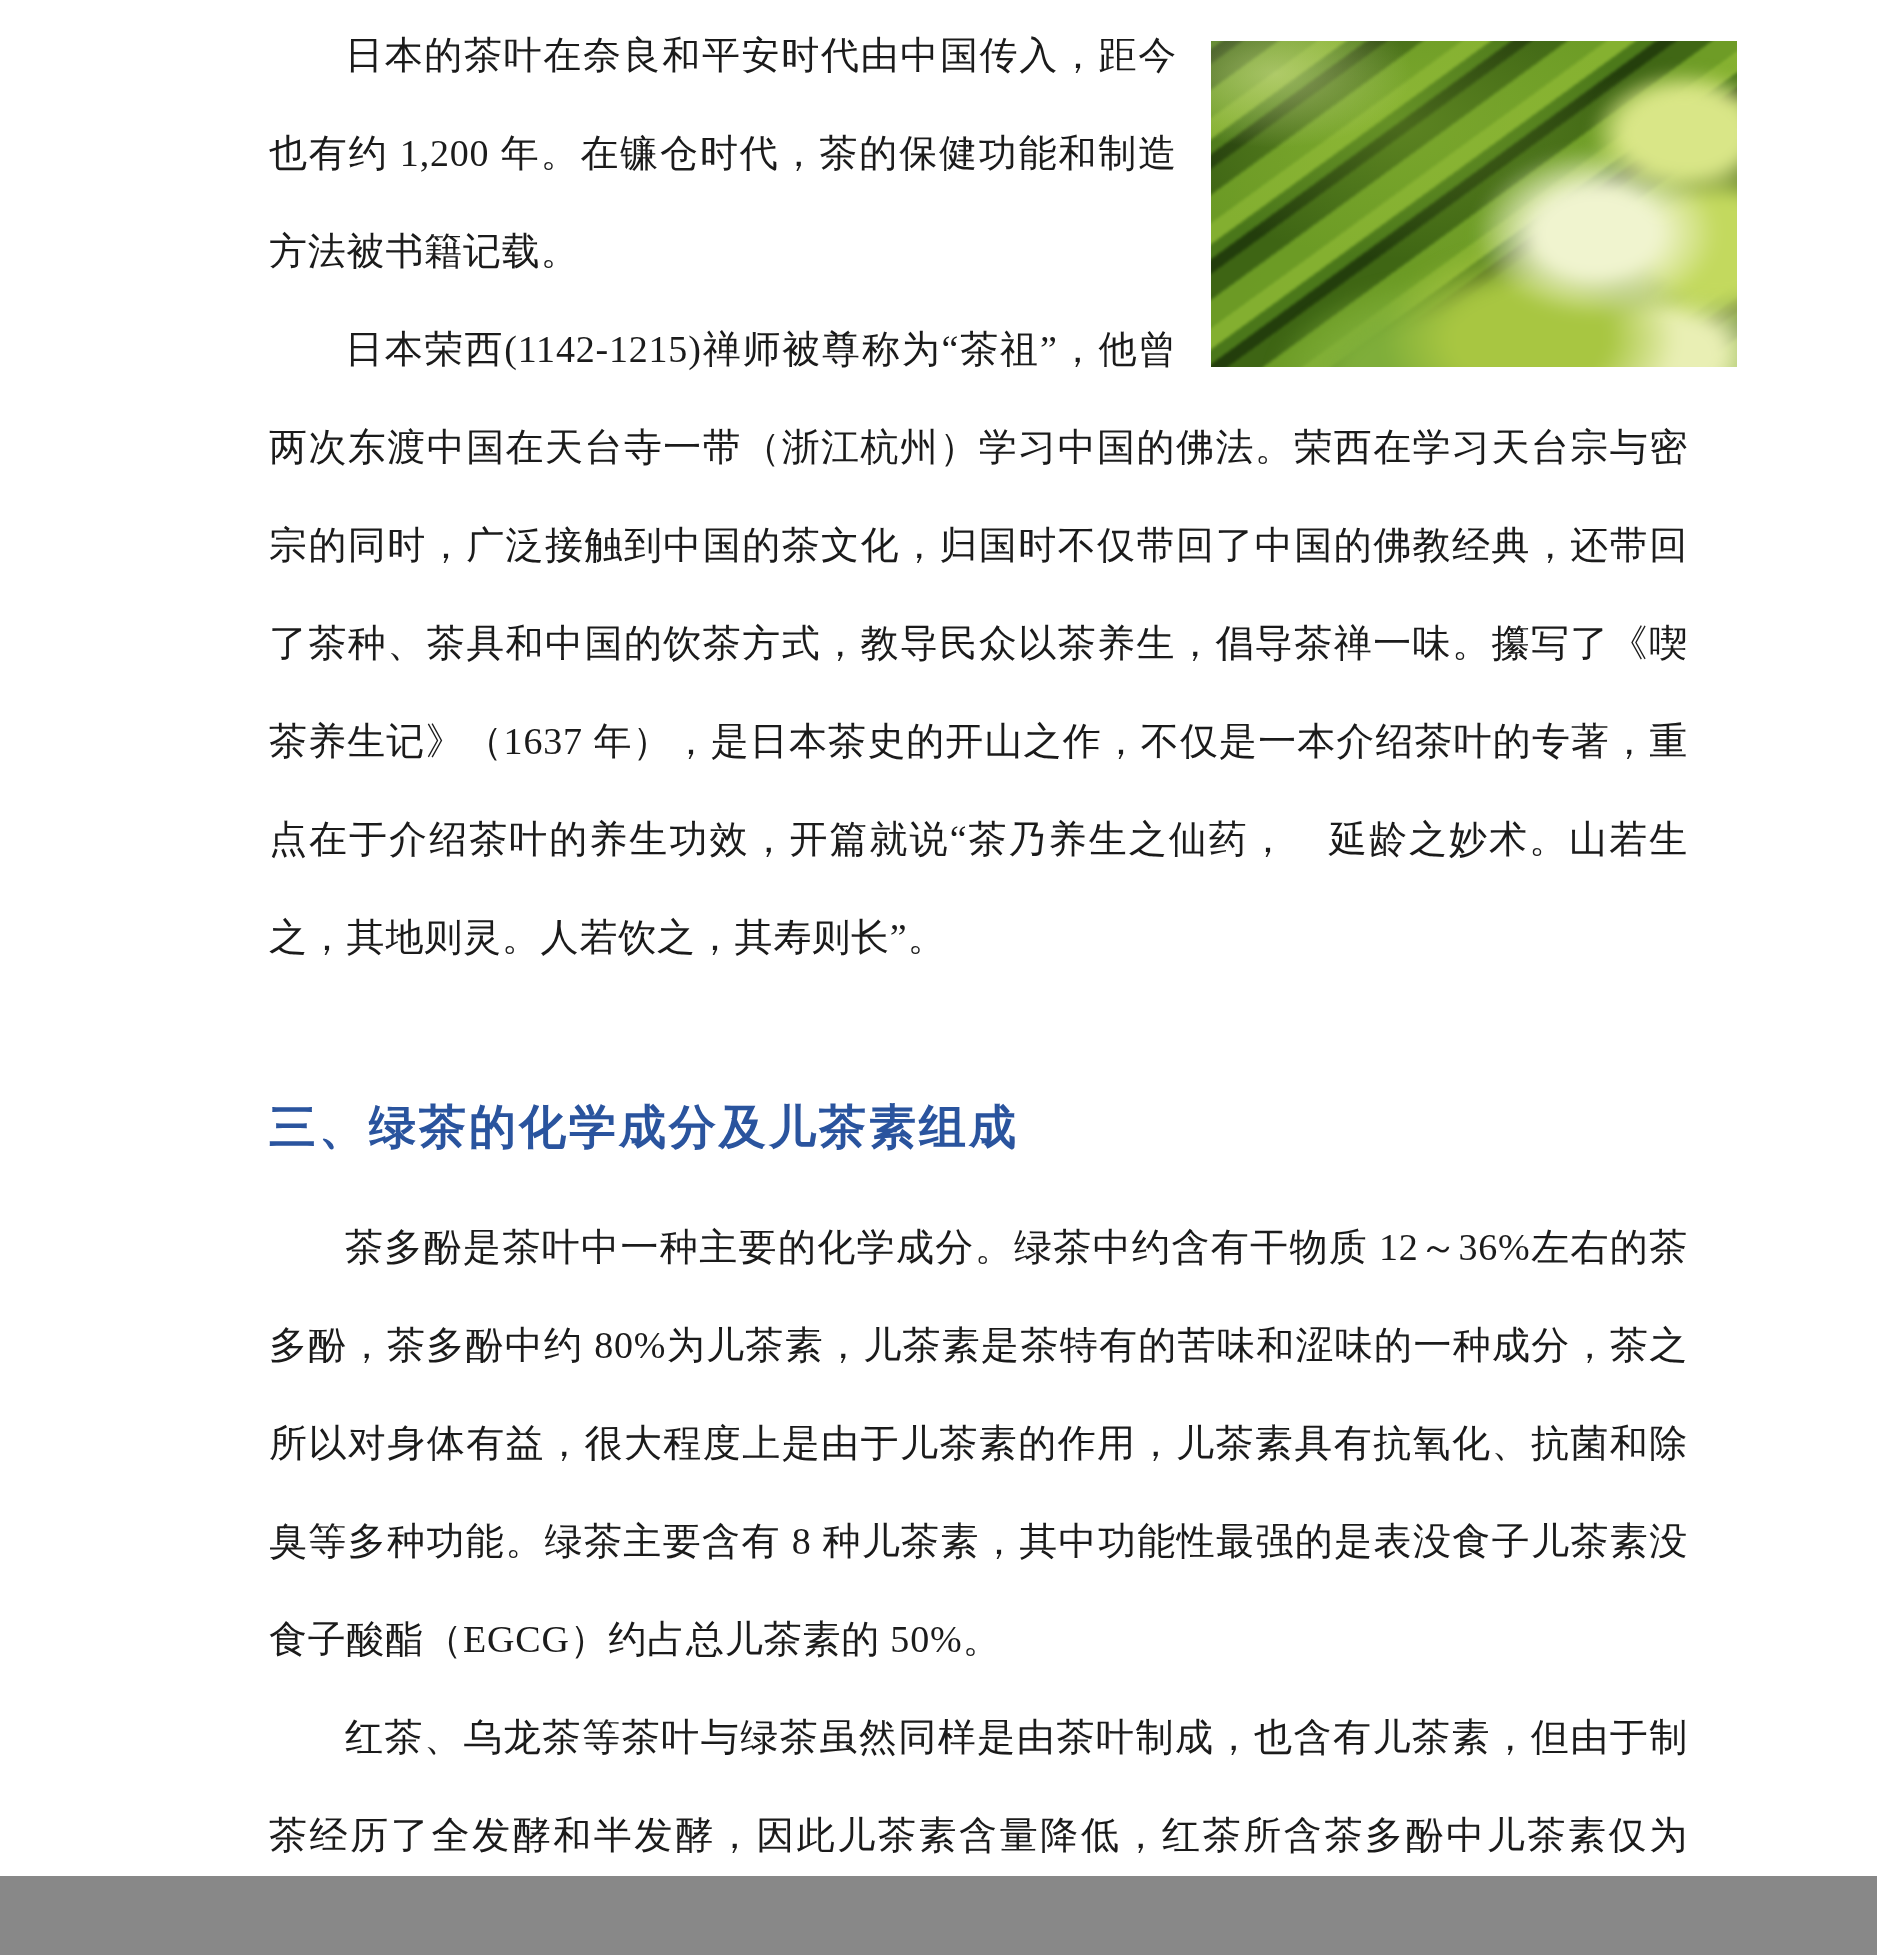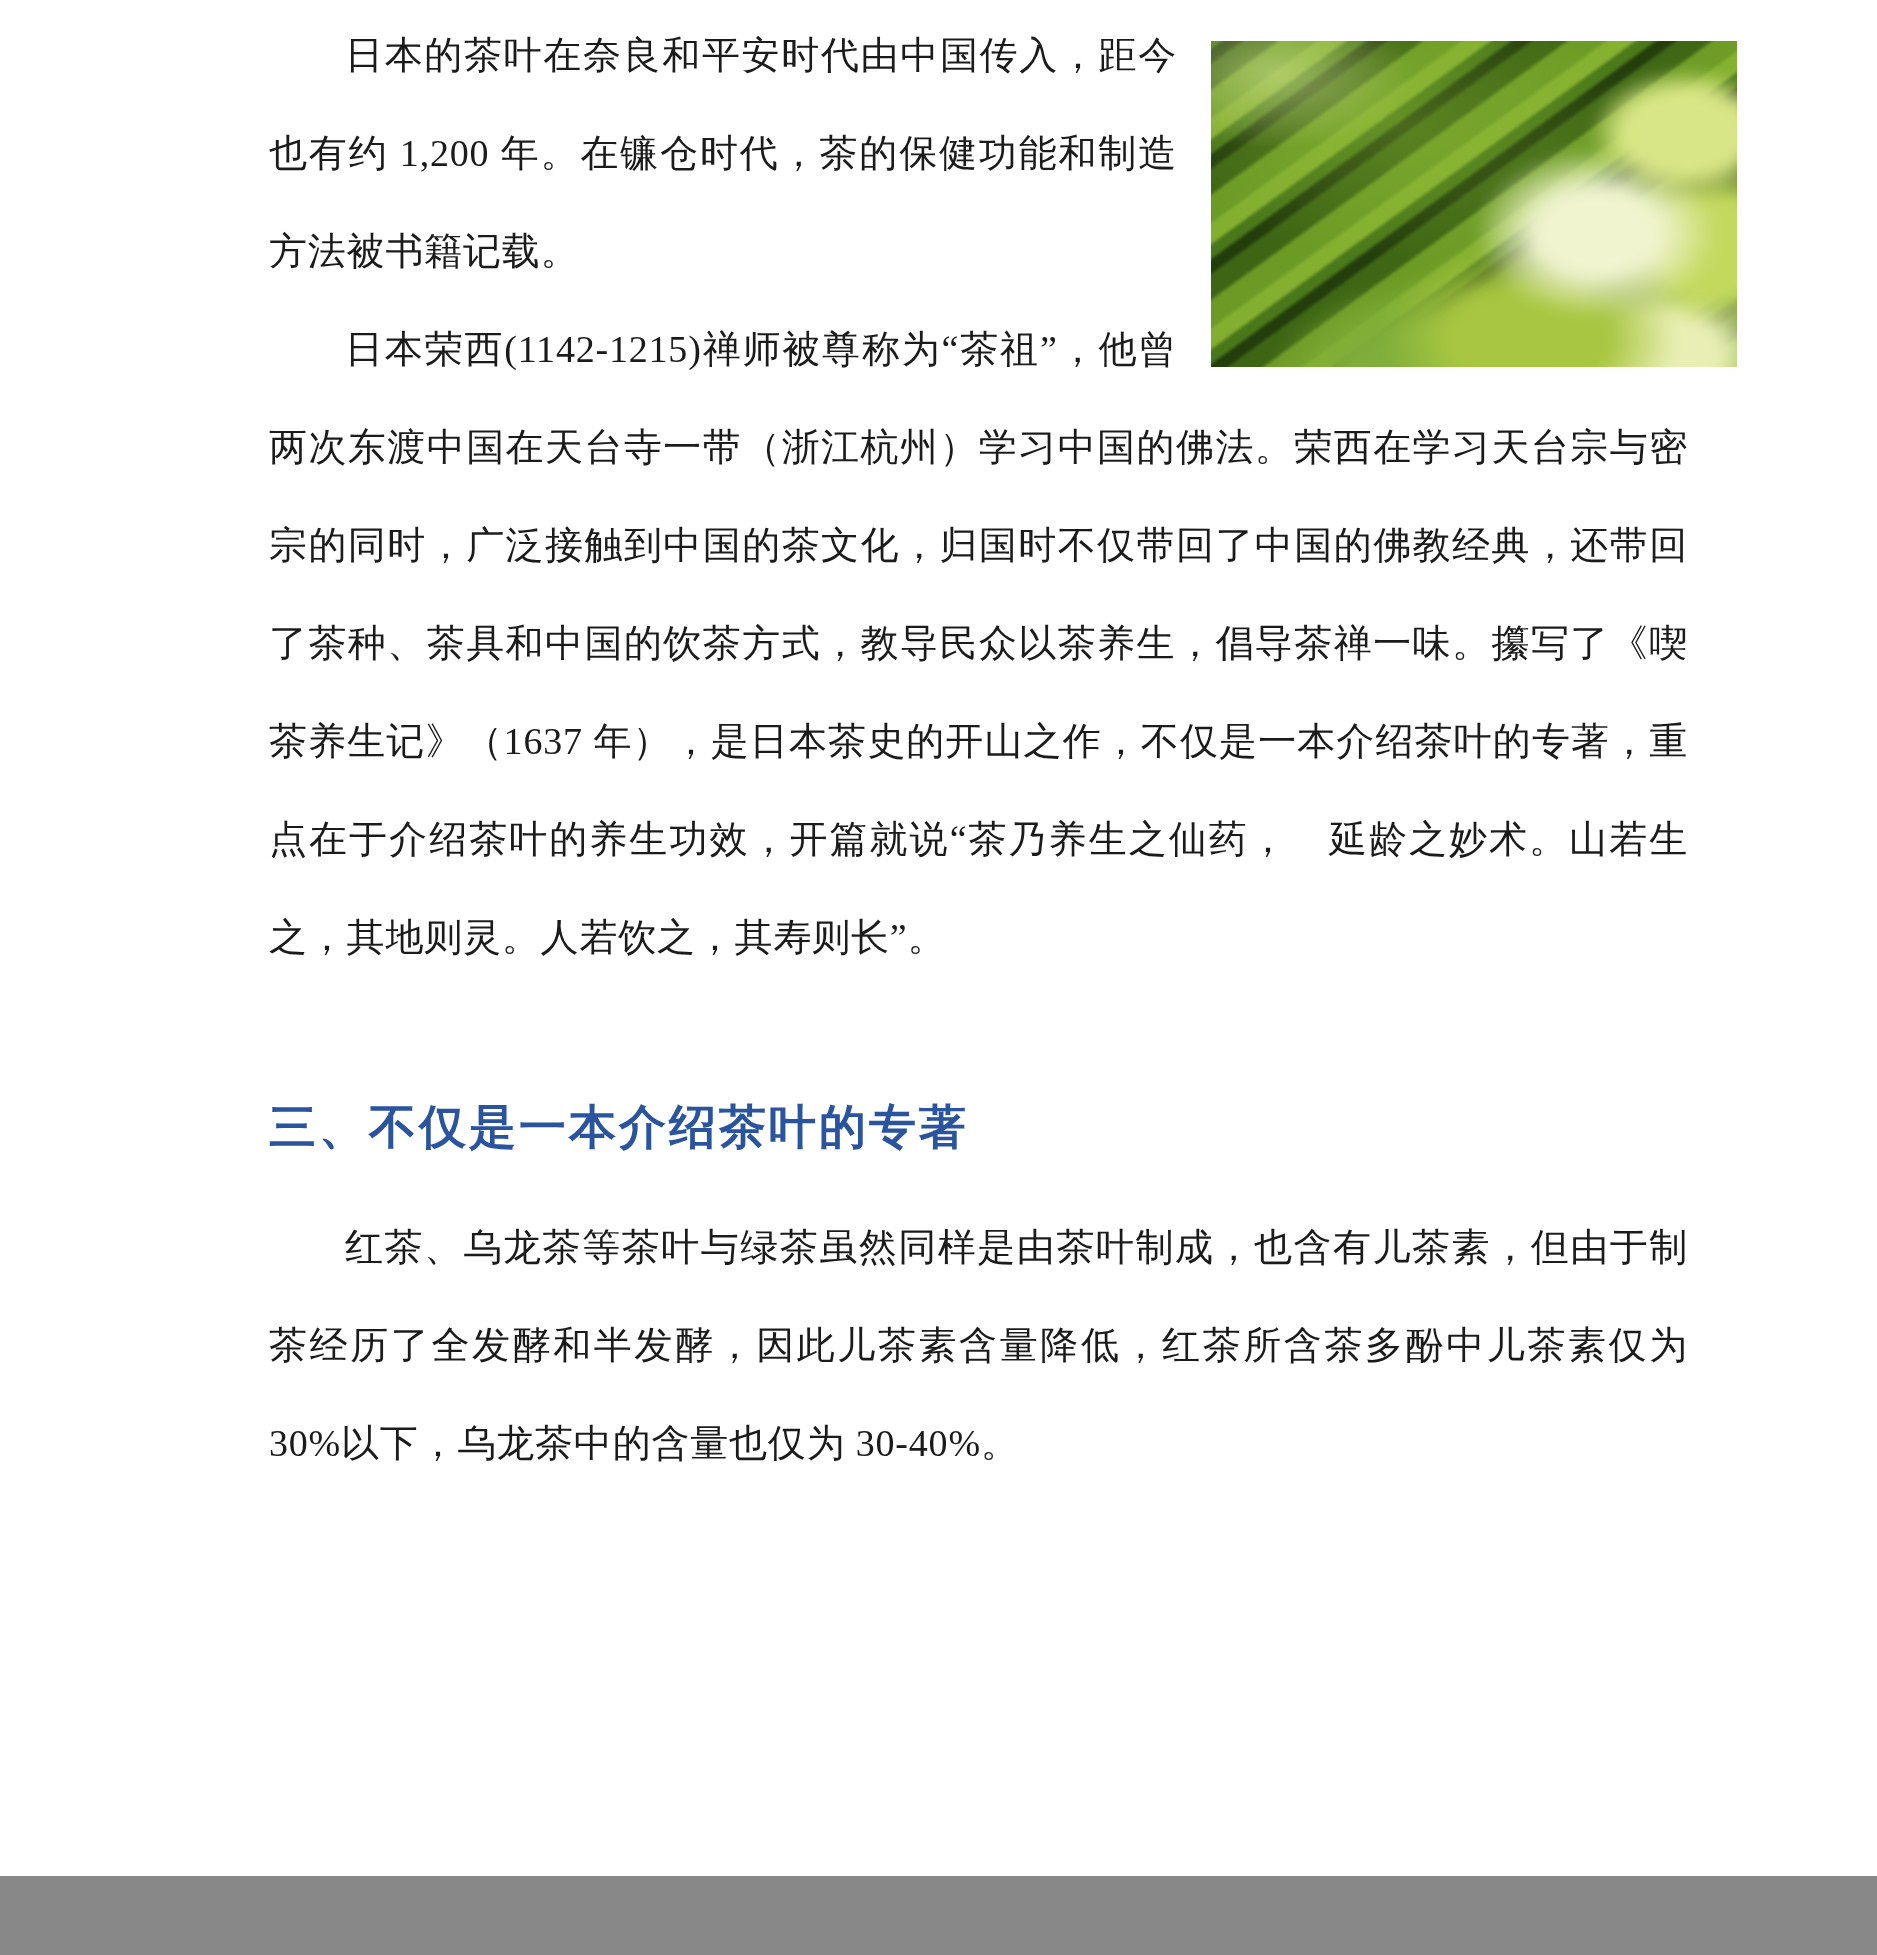--- a/index.html
+++ b/index.html
@@ -89,20 +89,21 @@
     <div class="photo">
       <div class="photo-rows"></div>
       <div class="photo-glow"></div>
       <div class="photo-fg"></div>
     </div>
 
     <p class="body-para">日本的茶叶在奈良和平安时代由中国传入，距今也有约 1,200 年。在镰仓时代，茶的保健功能和制造方法被书籍记载。</p>
 
     <p class="body-para">日本荣西(1142-1215)禅师被尊称为“茶祖”，他曾两次东渡中国在天台寺一带（浙江杭州）学习中国的佛法。荣西在学习天台宗与密宗的同时，广泛接触到中国的茶文化，归国时不仅带回了中国的佛教经典，还带回了茶种、茶具和中国的饮茶方式，教导民众以茶养生，倡导茶禅一味。攥写了《喫茶养生记》（1637 年），是日本茶史的开山之作，不仅是一本介绍茶叶的专著，重点在于介绍茶叶的养生功效，开篇就说“茶乃养生之仙药，　延龄之妙术。山若生之，其地则灵。人若饮之，其寿则长”。</p>
 
-    <h2 class="section-heading">三、不仅是一本介绍茶叶的专著</h2>
+    <h2 class="section-heading">三、绿茶的化学成分及儿茶素组成</h2>
 
+    <p class="body-para">茶多酚是茶叶中一种主要的化学成分。绿茶中约含有干物质 12～36%左右的茶多酚，茶多酚中约 80%为儿茶素，儿茶素是茶特有的苦味和涩味的一种成分，茶之所以对身体有益，很大程度上是由于儿茶素的作用，儿茶素具有抗氧化、抗菌和除臭等多种功能。绿茶主要含有 8 种儿茶素，其中功能性最强的是表没食子儿茶素没食子酸酯（EGCG）约占总儿茶素的 50%。</p>
 
     <p class="body-para">红茶、乌龙茶等茶叶与绿茶虽然同样是由茶叶制成，也含有儿茶素，但由于制茶经历了全发酵和半发酵，因此儿茶素含量降低，红茶所含茶多酚中儿茶素仅为 30%以下，乌龙茶中的含量也仅为 30-40%。</p>
 
   </div>
 </div>
 
 
 </body></html>

